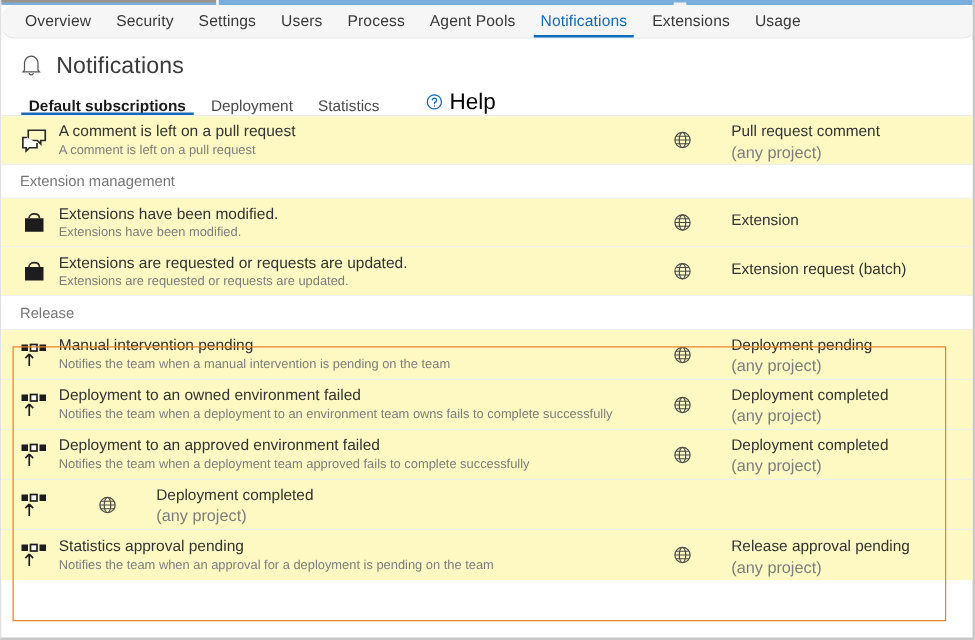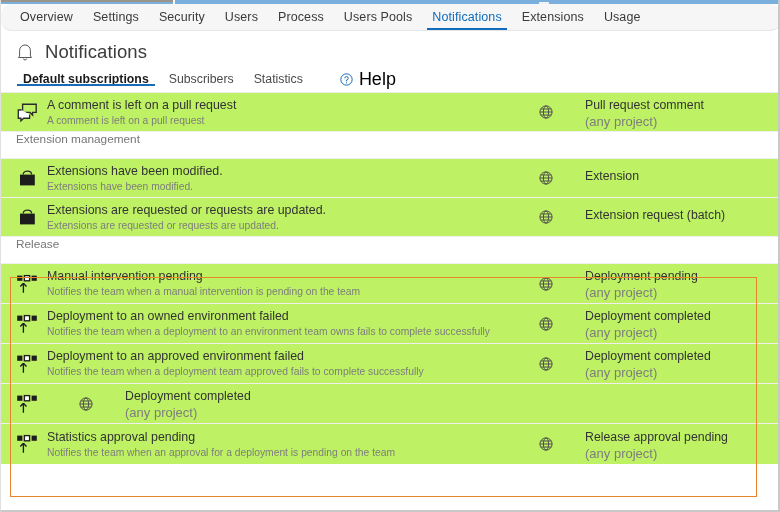--- a/index.html
+++ b/index.html
@@ -110,21 +110,21 @@
     letter-spacing: .1px;
   }
 
   
   .pivot {
     position: absolute;
     top: 66px; left: 0;
     width: 780px;
     height: 27px;
     display: flex;
-    align-items: center;
+    align-items: flex-end;
     padding-left: 12px;
     border-bottom: 1px solid #ececec;
   }
   .pivot-tab {
     display: flex;
     align-items: center;
     padding: 0 10px;
     font-size: 12.3px;
     color: #4a4a4a;
     white-space: nowrap;
@@ -162,33 +162,34 @@
   
   .list {
     position: absolute;
     top: 93px; left: 0;
     width: 780px;
   }
 
   .group-header {
     height: 27px;
     display: flex;
+    align-items: center;
     padding-left: 15px;
     font-size: 11.8px;
     color: #767676;
     border-bottom: 1px solid #efefef;
     background: #ffffff;
   }
 
   .row {
     height: 39px;
     display: flex;
     align-items: center;
     border-bottom: 1px solid #efefef;
-    background: #bef264;
+    background: #fef9c3;
     cursor: pointer;
   }
   .row.tall { height: 40px; }
 
   .row-icon {
     width: 46px;
     min-width: 46px;
     display: flex;
     align-items: center;
     justify-content: center;
@@ -270,33 +271,33 @@
     <div class="tab-a"></div>
     <div class="tab-b"></div>
     <div class="tab-c"></div>
   </div>
 
   <div class="navbar">
     <div class="nav-tab">
         <span>Overview</span>
       </div>
     <div class="nav-tab">
+        <span>Security</span>
+      </div>
+    <div class="nav-tab">
         <span>Settings</span>
       </div>
     <div class="nav-tab">
-        <span>Security</span>
-      </div>
-    <div class="nav-tab">
         <span>Users</span>
       </div>
     <div class="nav-tab">
         <span>Process</span>
       </div>
     <div class="nav-tab">
-        <span>Users Pools</span>
+        <span>Agent Pools</span>
       </div>
     <div class="nav-tab active">
         <span>Notifications</span>
       </div>
     <div class="nav-tab">
         <span>Extensions</span>
       </div>
     <div class="nav-tab">
         <span>Usage</span>
       </div>
@@ -312,21 +313,21 @@
       </span>
       <span class="page-title">Notifications</span>
     </div>
   </div>
 
   <div class="pivot">
     <div class="pivot-tab active">
         <span>Default subscriptions</span>
       </div>
     <div class="pivot-tab">
-        <span>Subscribers</span>
+        <span>Deployment</span>
       </div>
     <div class="pivot-tab">
         <span>Statistics</span>
       </div>
     <div class="pivot-sep"></div>
     <div class="pivot-help">
       <span>
         <svg class="help-icon" viewBox="0 0 14 14" fill="none" stroke="#1268b3" stroke-width="1.05">
           <circle cx="7" cy="7" r="6.1"></circle>
           <path d="M5.2 5.3 a1.85 1.85 0 1 1 1.9 2.2 v1.1" stroke-linecap="round"></path>

